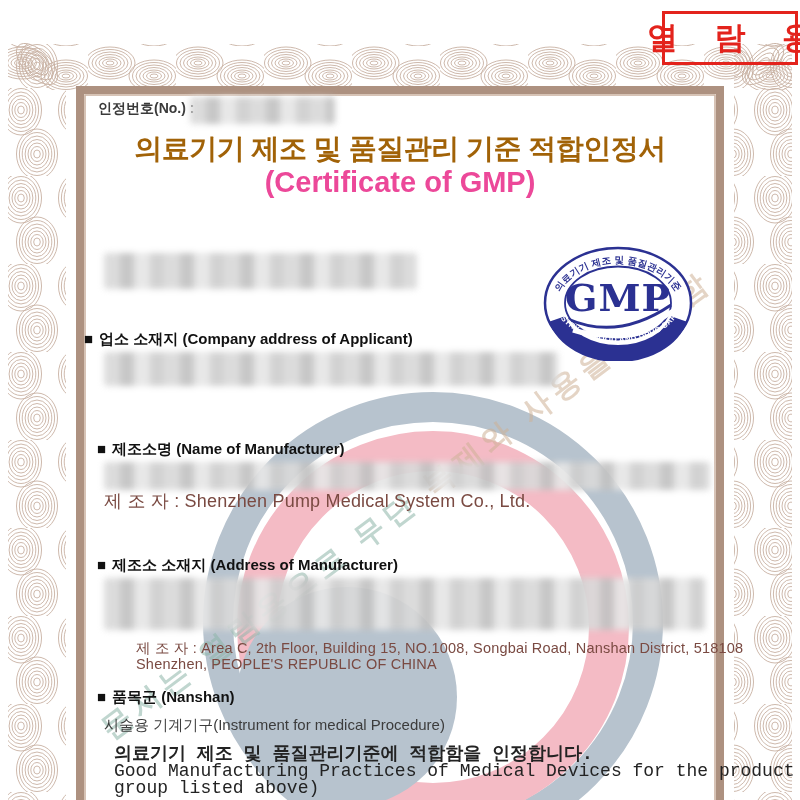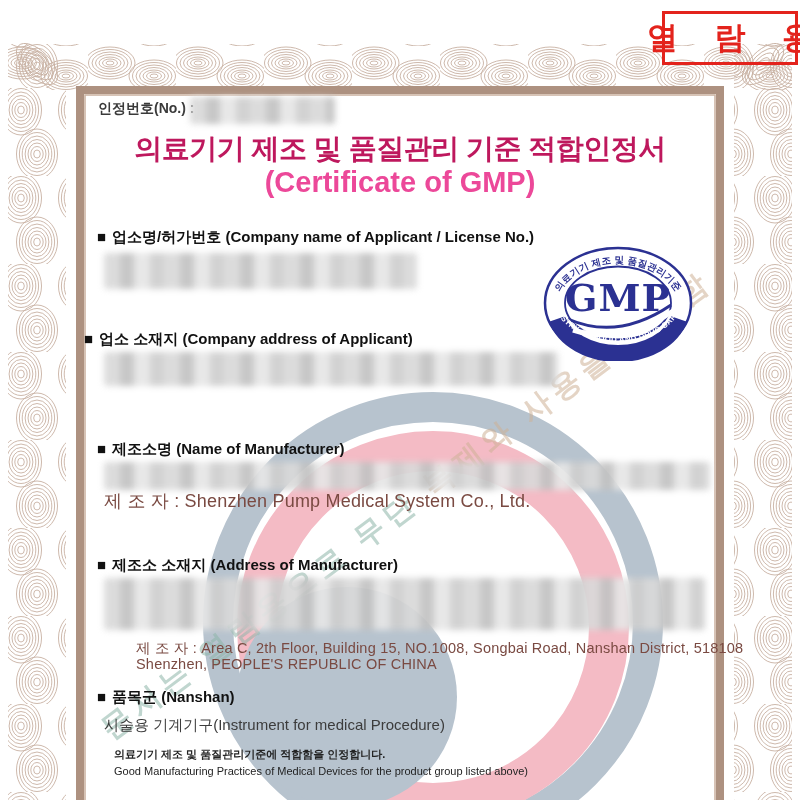--- a/index.html
+++ b/index.html
@@ -13,38 +13,38 @@
 
   
   #stamp{left:662px;top:11px;width:130px;height:48px;border:3px solid #e3231c;
          display:flex;align-items:center;justify-content:center;background:transparent;}
   #stamp .t{color:#e3231c;font-size:31px;font-weight:bold;letter-spacing:14px;padding-left:14px;white-space:nowrap;}
 
   
   #certno{left:98px;top:100px;font-size:14px;font-weight:bold;color:#3a3a3a;}
 
   
-  .title-kr{left:80px;top:130px;width:640px;text-align:center;font-size:28px;font-weight:bold;color:#be185d;letter-spacing:-0.5px;}
+  .title-kr{left:80px;top:130px;width:640px;text-align:center;font-size:28px;font-weight:bold;color:#a16207;letter-spacing:-0.5px;}
   .title-en{left:80px;top:166px;width:640px;text-align:center;font-size:29px;font-weight:600;color:#ec4899;}
 
   
   .sec-h{font-size:15px;font-weight:bold;color:#111;white-space:nowrap;}
   .bullet{margin-right:6px;}
 
   
   .redact{background:
       repeating-linear-gradient(90deg,#d9d9d9 0 16px,#c3c3c3 16px 30px,#e6e6e6 30px 46px,#cfcfcf 46px 60px),
       repeating-linear-gradient(0deg,rgba(255,255,255,.35) 0 6px,rgba(180,180,180,.30) 6px 12px);
       filter:blur(3px);border-radius:3px;opacity:.92;}
 
   .detail-brown{color:#7a4a42;font-size:18px;letter-spacing:.2px;}
   .detail-gray{color:#3c3c3c;font-size:15px;}
 
   
-  #statement{left:114px;top:746px;font-size:11px;line-height:17px;color:#232323;}
+  #statement{left:114px;top:746px;font-size:18px;line-height:17px;color:#232323;font-family:Liberation Mono, monospace;}
   #statement .kr{font-weight:bold;}
 
   
   #wm-text{left:105px;top:712px;width:780px;transform-origin:0 50%;
            transform:rotate(-37deg);font-size:30px;font-weight:bold;letter-spacing:6px;
            white-space:nowrap;pointer-events:none;}
   #wm-text .p1{color:rgba(140,180,168,0.55);}
   #wm-text .p2{color:rgba(206,176,150,0.55);}
 
   #seal{left:542px;top:245px;width:152px;height:116px;}
@@ -131,23 +131,20 @@
   <div id="wm-text" class="abs">
     <span class="p1">문서는 열람용으로 무단 </span><span class="p2">복제와 사용을 금지함</span>
   </div>
 
   <div id="certno" class="abs">인정번호(No.) :</div>
   <div class="abs redact" style="left:190px;top:97px;width:145px;height:27px;"></div>
 
   <div class="abs title-kr">의료기기 제조 및 품질관리 기준 적합인정서</div>
   <div class="abs title-en">(Certificate of GMP)</div>
 
-  <div class="abs sec-h" style="left:97px;top:228px;">
-    <span class="bullet">■</span><span>업소명/허가번호 (Company name of Applicant / License No.)</span>
-  </div>
   <div class="abs redact" style="left:104px;top:253px;width:313px;height:36px;"></div>
 
   <div class="abs sec-h" style="left:84px;top:330px;">
     <span class="bullet">■</span><span>업소 소재지 (Company address of Applicant)</span>
   </div>
   <div class="abs redact" style="left:104px;top:352px;width:455px;height:34px;"></div>
 
   <div class="abs sec-h" style="left:97px;top:440px;">
     <span class="bullet">■</span><span>제조소명 (Name of Manufacturer)</span>
   </div>

